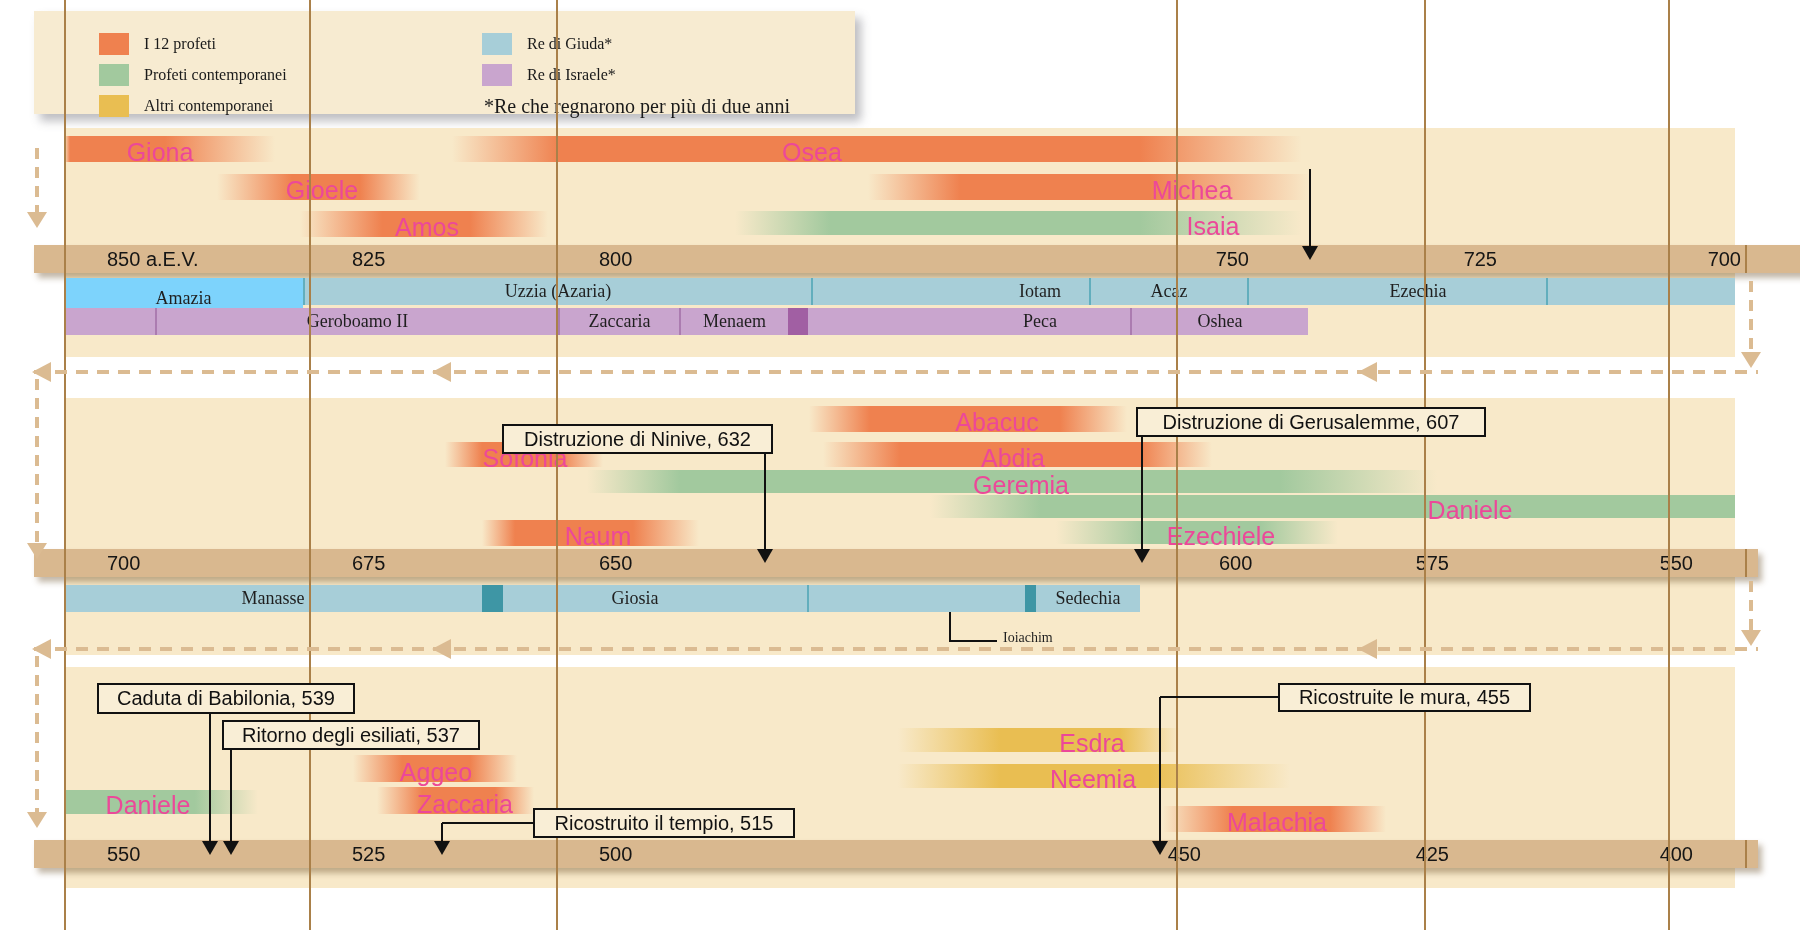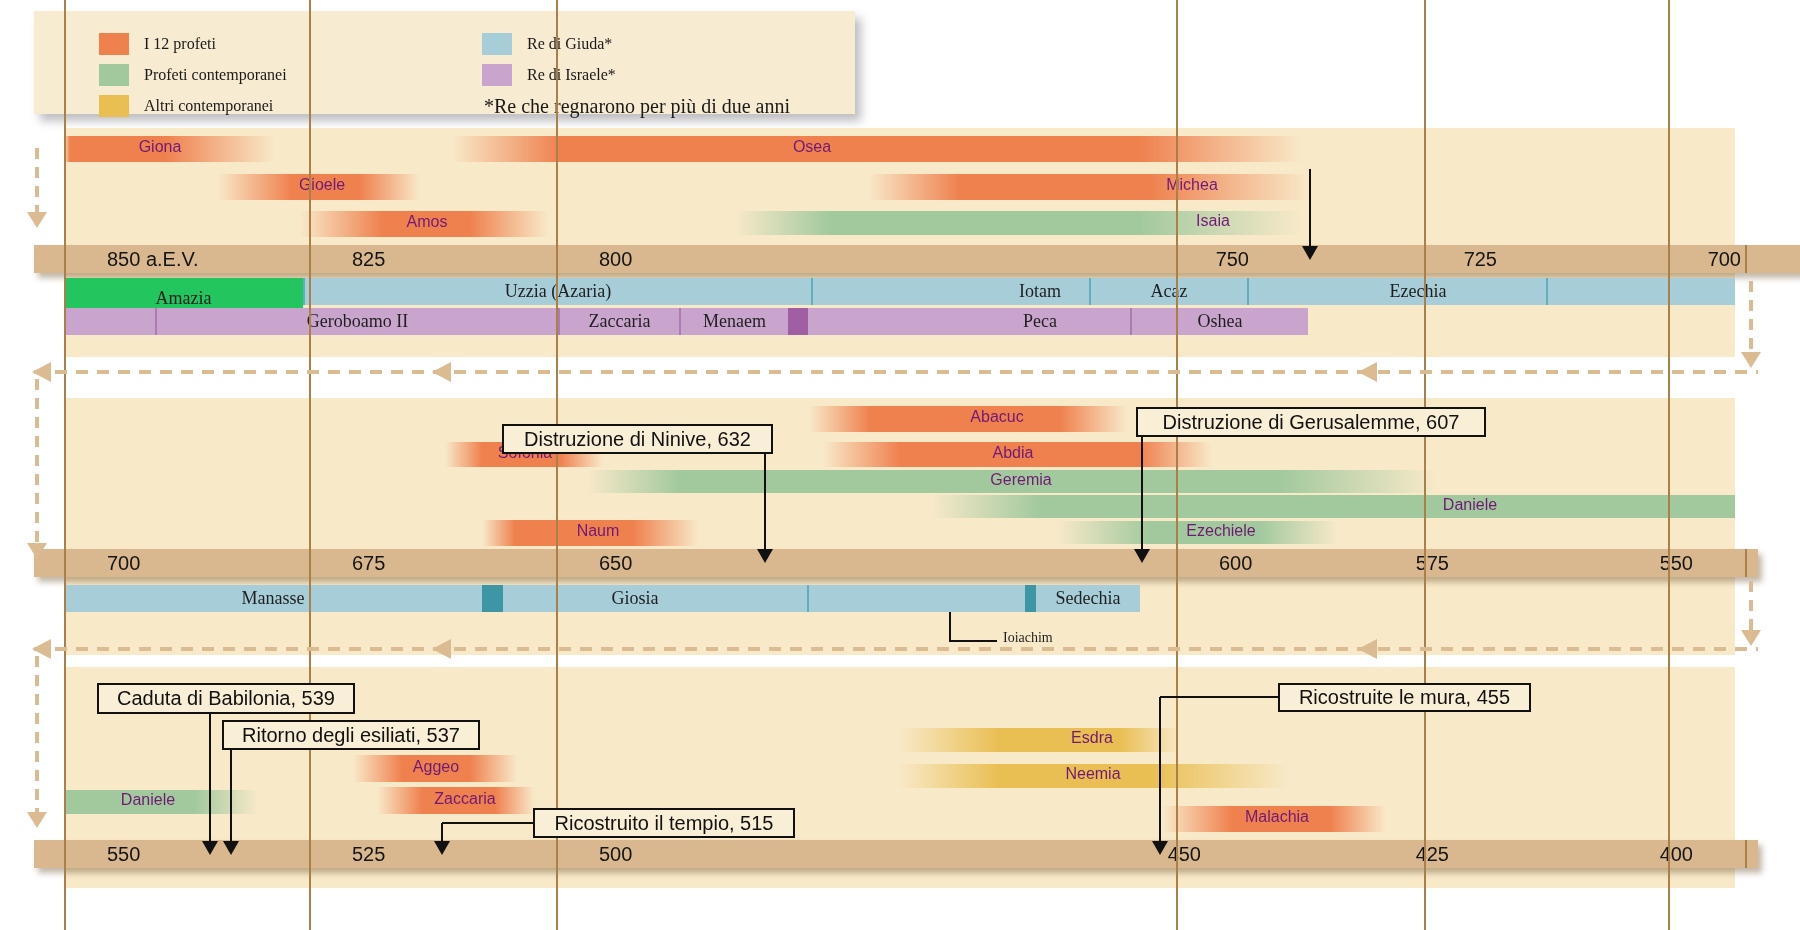--- a/index.html
+++ b/index.html
@@ -11,21 +11,21 @@
   .legend .item{position:absolute;height:22px;display:flex;align-items:center;}
   .legend .swatch{display:inline-block;width:30px;height:22px;margin-right:15px;}
   .legend .ltext{font-size:16px;color:#1a1a1a;white-space:nowrap;}
   .li0{left:65px;top:22px}.li1{left:65px;top:53px}.li2{left:65px;top:84px}
   .li3{left:448px;top:22px}.li4{left:448px;top:53px}
   .lnote{position:absolute;left:450px;top:84px;font-size:20px;color:#1a1a1a;white-space:nowrap;}
   .axis{position:absolute;background:#d9b88f;box-shadow:4px 5px 6px rgba(95,65,25,.38);}
   .tick{position:absolute;top:0;width:2px;height:100%;background:#aa8049;}
   .ticklabel{position:absolute;top:3px;font-size:20px;color:#151515;white-space:nowrap;}
   .bar{position:absolute;}
-  .bar-label{position:absolute;transform:translateX(-50%);font-size:16px;color:#701a75;white-space:nowrap;}
+  .bar-label{position:absolute;transform:translateX(-50%);font-size:25px;color:#ec4899;white-space:nowrap;}
   .krow-seg{position:absolute;box-sizing:border-box;display:flex;align-items:center;justify-content:center;
             font-family:"Liberation Serif",serif;font-size:18px;color:#1f1f1f;overflow:visible;white-space:nowrap;}
   .callout{position:absolute;background:#f9eed6;border:2px solid #111;box-sizing:border-box;
            display:flex;align-items:center;justify-content:center;font-size:20px;color:#111;white-space:nowrap;z-index:30;}
   .bline{position:absolute;background:#111;z-index:25;}
   .bhead{position:absolute;width:0;height:0;border-left:8px solid transparent;border-right:8px solid transparent;
          border-top:14px solid #111;z-index:26;}
   .dash-h{position:absolute;height:4px;background:repeating-linear-gradient(90deg,#dbbb92 0 12px,transparent 12px 21px);}
   .dash-v{position:absolute;width:4px;background:repeating-linear-gradient(180deg,#dbbb92 0 11px,transparent 11px 19px);}
   .thead-left{position:absolute;width:0;height:0;border-top:10px solid transparent;border-bottom:10px solid transparent;
@@ -82,21 +82,21 @@
       <div class="ticklabel" style="right: 309px;">725</div>
       <div class="ticklabel" style="right: 65px;">700</div>
       <div class="tick" style="left: 1711px; top: 0px;"></div>
     </div>
     <div class="tick" style="left: 64px; top: 0px; height: 100%;"></div>
     <div class="tick" style="left: 309px; top: 0px; height: 100%;"></div>
     <div class="tick" style="left: 556px; top: 0px; height: 100%;"></div>
     <div class="tick" style="left: 1176px; top: 0px; height: 100%;"></div>
     <div class="tick" style="left: 1424px; top: 0px; height: 100%;"></div>
     <div class="tick" style="left: 1668px; top: 0px; height: 100%;"></div>
-    <div class="krow-seg" style="left: 64px; top: 278px; width: 239px; height: 41px; background: #22c55e;">Amazia</div>
+    <div class="krow-seg" style="left: 64px; top: 278px; width: 239px; height: 41px; background: #7dd3fc;">Amazia</div>
     <div class="krow-seg" style="left: 303px; top: 278px; width: 508px; height: 27px; background: rgb(167, 206, 216); border-left: 2px solid rgb(98, 174, 189);">Uzzia (Azaria)</div>
     <div class="krow-seg" style="left: 811px; top: 278px; width: 278px; height: 27px; background: rgb(167, 206, 216); border-left: 2px solid rgb(98, 174, 189); justify-content: flex-start;">
       <span style="position: absolute; left: 227px; transform: translateX(-50%);">Iotam</span>
     </div>
     <div class="krow-seg" style="left: 1089px; top: 278px; width: 158px; height: 27px; background: rgb(167, 206, 216); border-left: 2px solid rgb(98, 174, 189);">Acaz</div>
     <div class="krow-seg" style="left: 1247px; top: 278px; width: 299px; height: 27px; background: rgb(167, 206, 216); border-left: 2px solid rgb(98, 174, 189); justify-content: flex-start;">
       <span style="position: absolute; left: 169px; transform: translateX(-50%);">Ezechia</span>
     </div>
     <div class="krow-seg" style="left: 1546px; top: 278px; width: 189px; height: 27px; background: rgb(167, 206, 216); border-left: 2px solid rgb(98, 174, 189);"></div>
     <div class="krow-seg" style="left: 64px; top: 308px; width: 91px; height: 27px; background: rgb(201, 165, 206);"></div>

